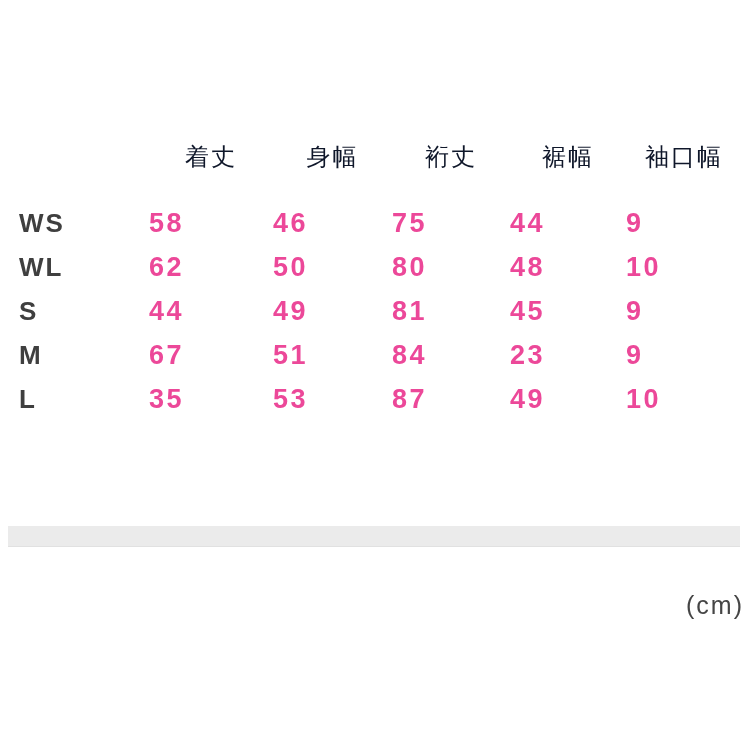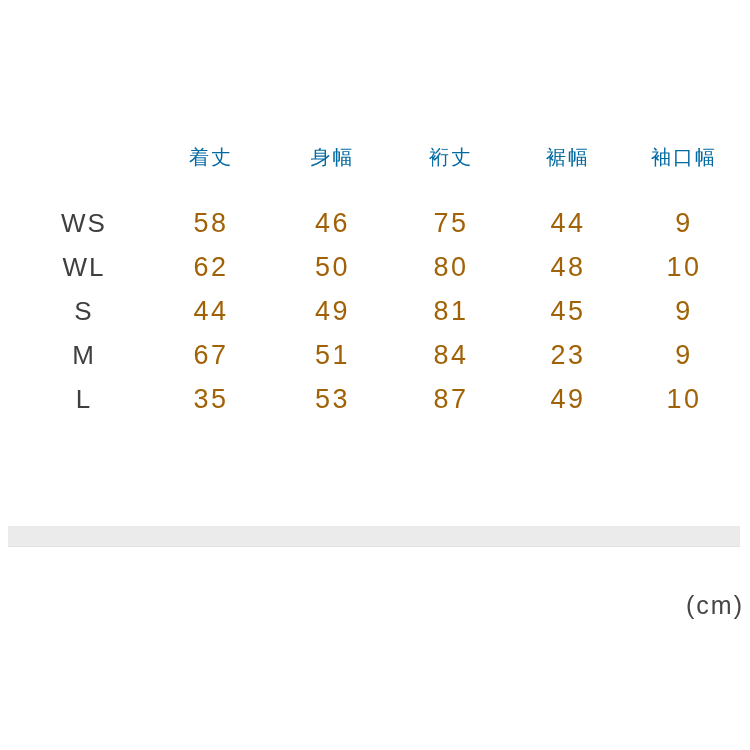--- a/index.html
+++ b/index.html
@@ -29,43 +29,43 @@
   table.size-table col.c-3 { width: 118px; }
   table.size-table col.c-4 { width: 116px; }
   table.size-table col.c-5 { width: 116px; }
 
   table.size-table thead th {
     height: 40px;
     padding: 0 0 24px 0;
     text-align: center;
     vertical-align: middle;
     font-weight: 400;
-    font-size: 20px;
+    font-size: 24px;
     letter-spacing: 2px;
-    color: #0369a1;
+    color: #0f172a;
     white-space: nowrap;
   }
   table.size-table tbody th,
   table.size-table tbody td {
     height: 44px;
     padding: 0;
-    text-align: center;
+    text-align: left;
     vertical-align: middle;
-    font-weight: 400;
+    font-weight: 700;
     white-space: nowrap;
   }
   table.size-table tbody th {
     font-size: 26px;
     letter-spacing: 2px;
     color: #3f3f3f;
   }
   table.size-table tbody td {
     font-size: 27px;
     letter-spacing: 2.5px;
-    color: #a16207;
+    color: #ec4899;
   }
   .divider-bar {
     position: absolute;
     left: 8px;
     top: 526px;
     width: 732px;
     height: 20px;
     background: #ebebeb;
     border-bottom: 1px solid #e1e1e1;
   }

